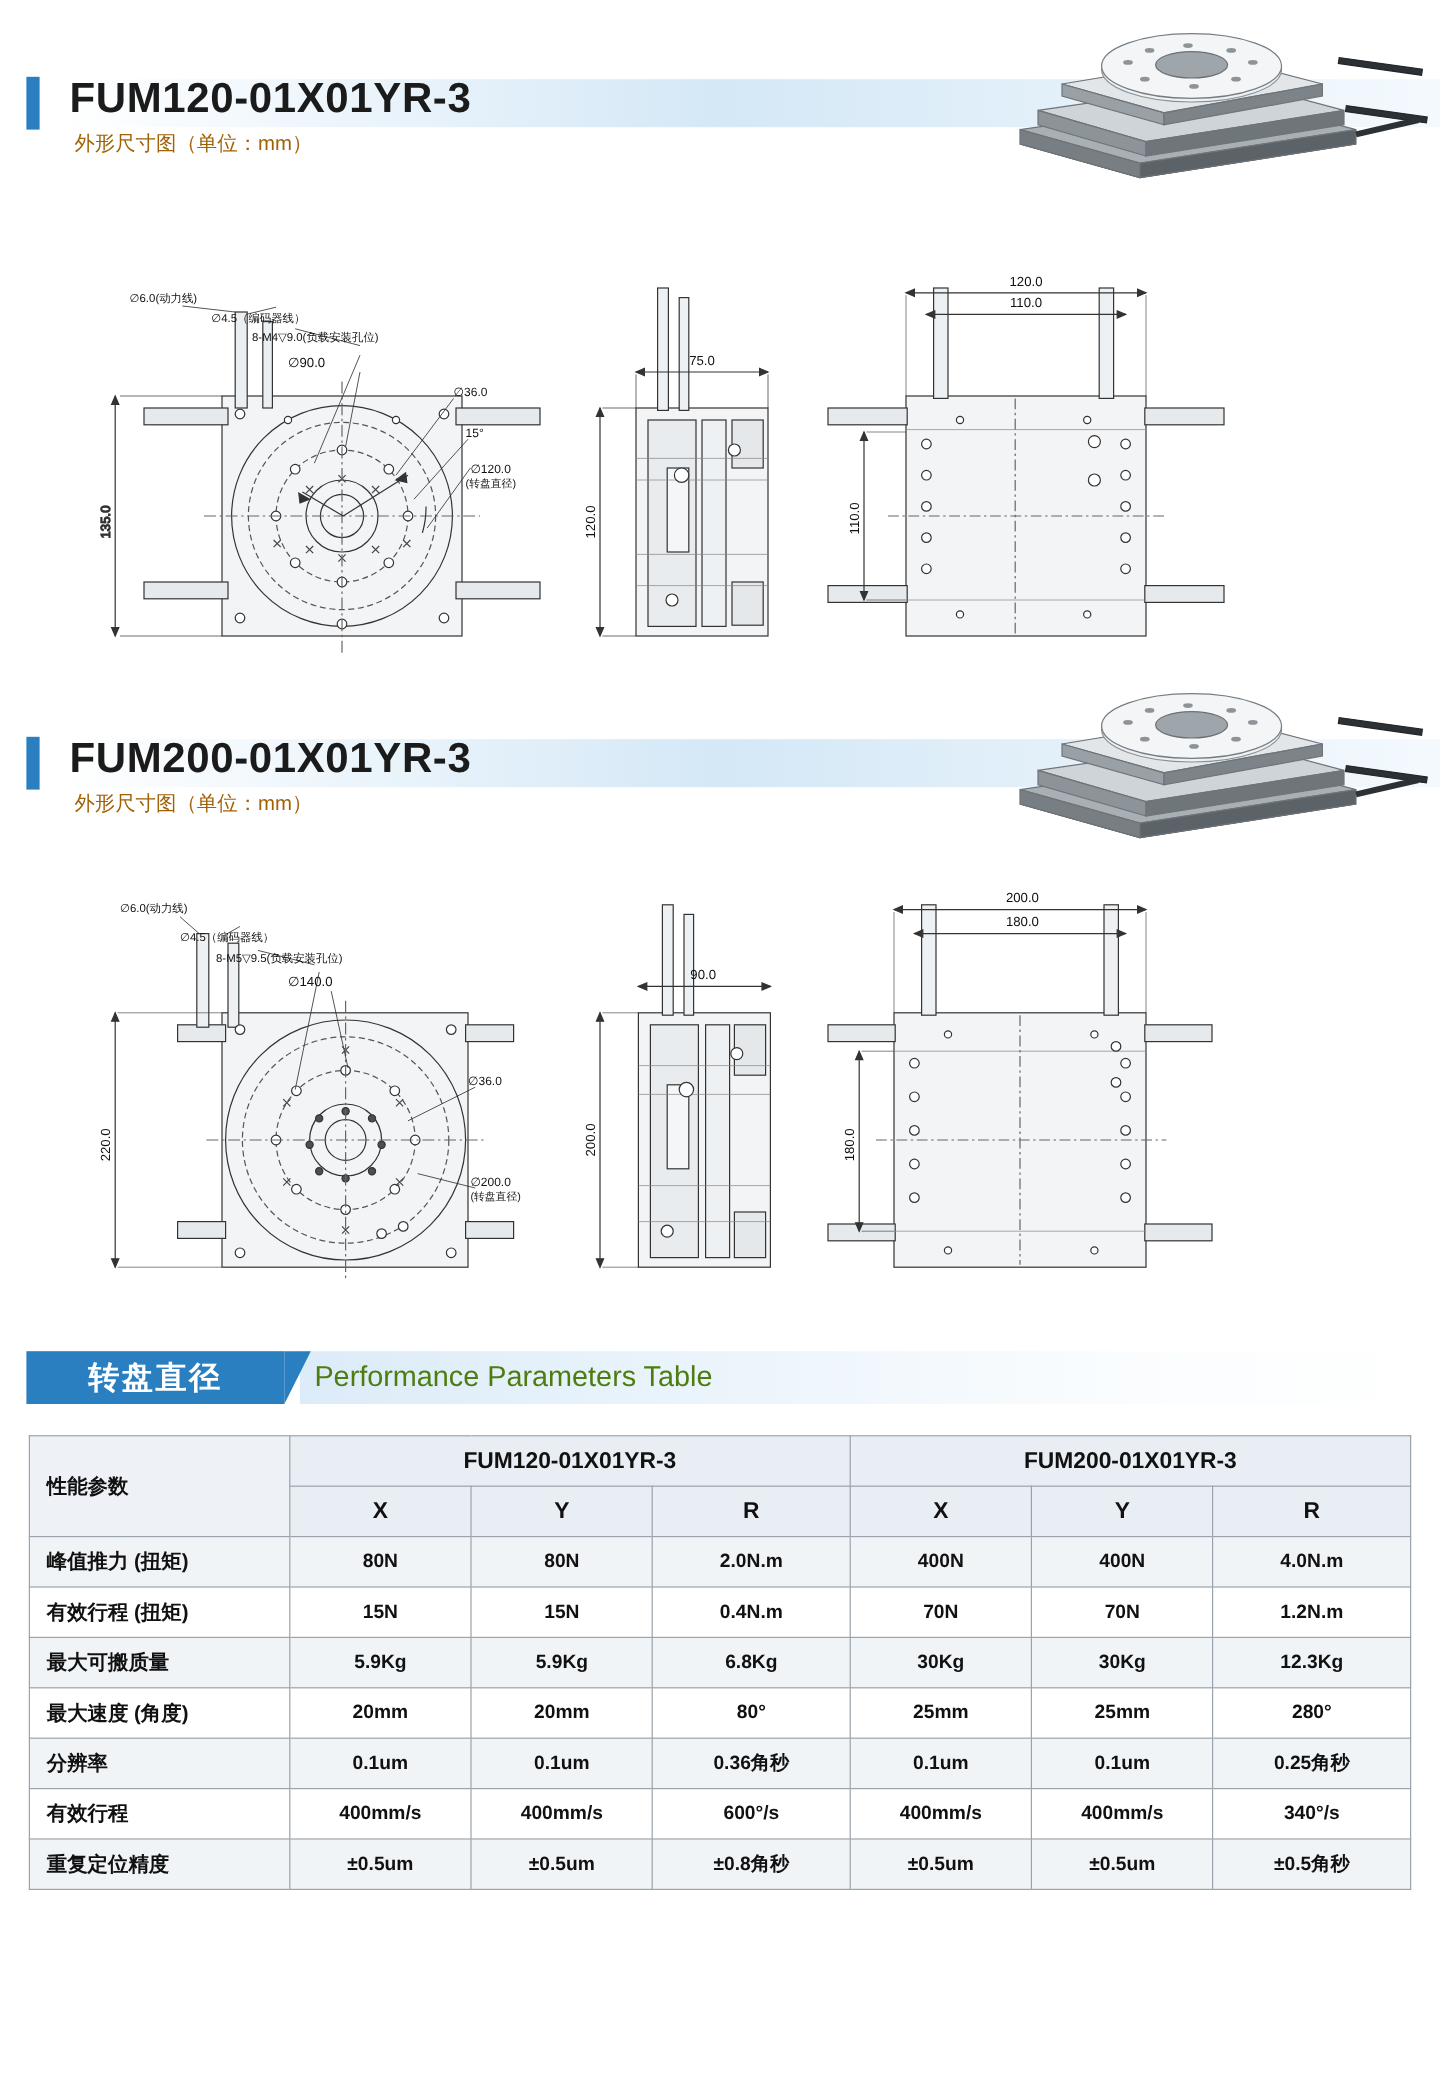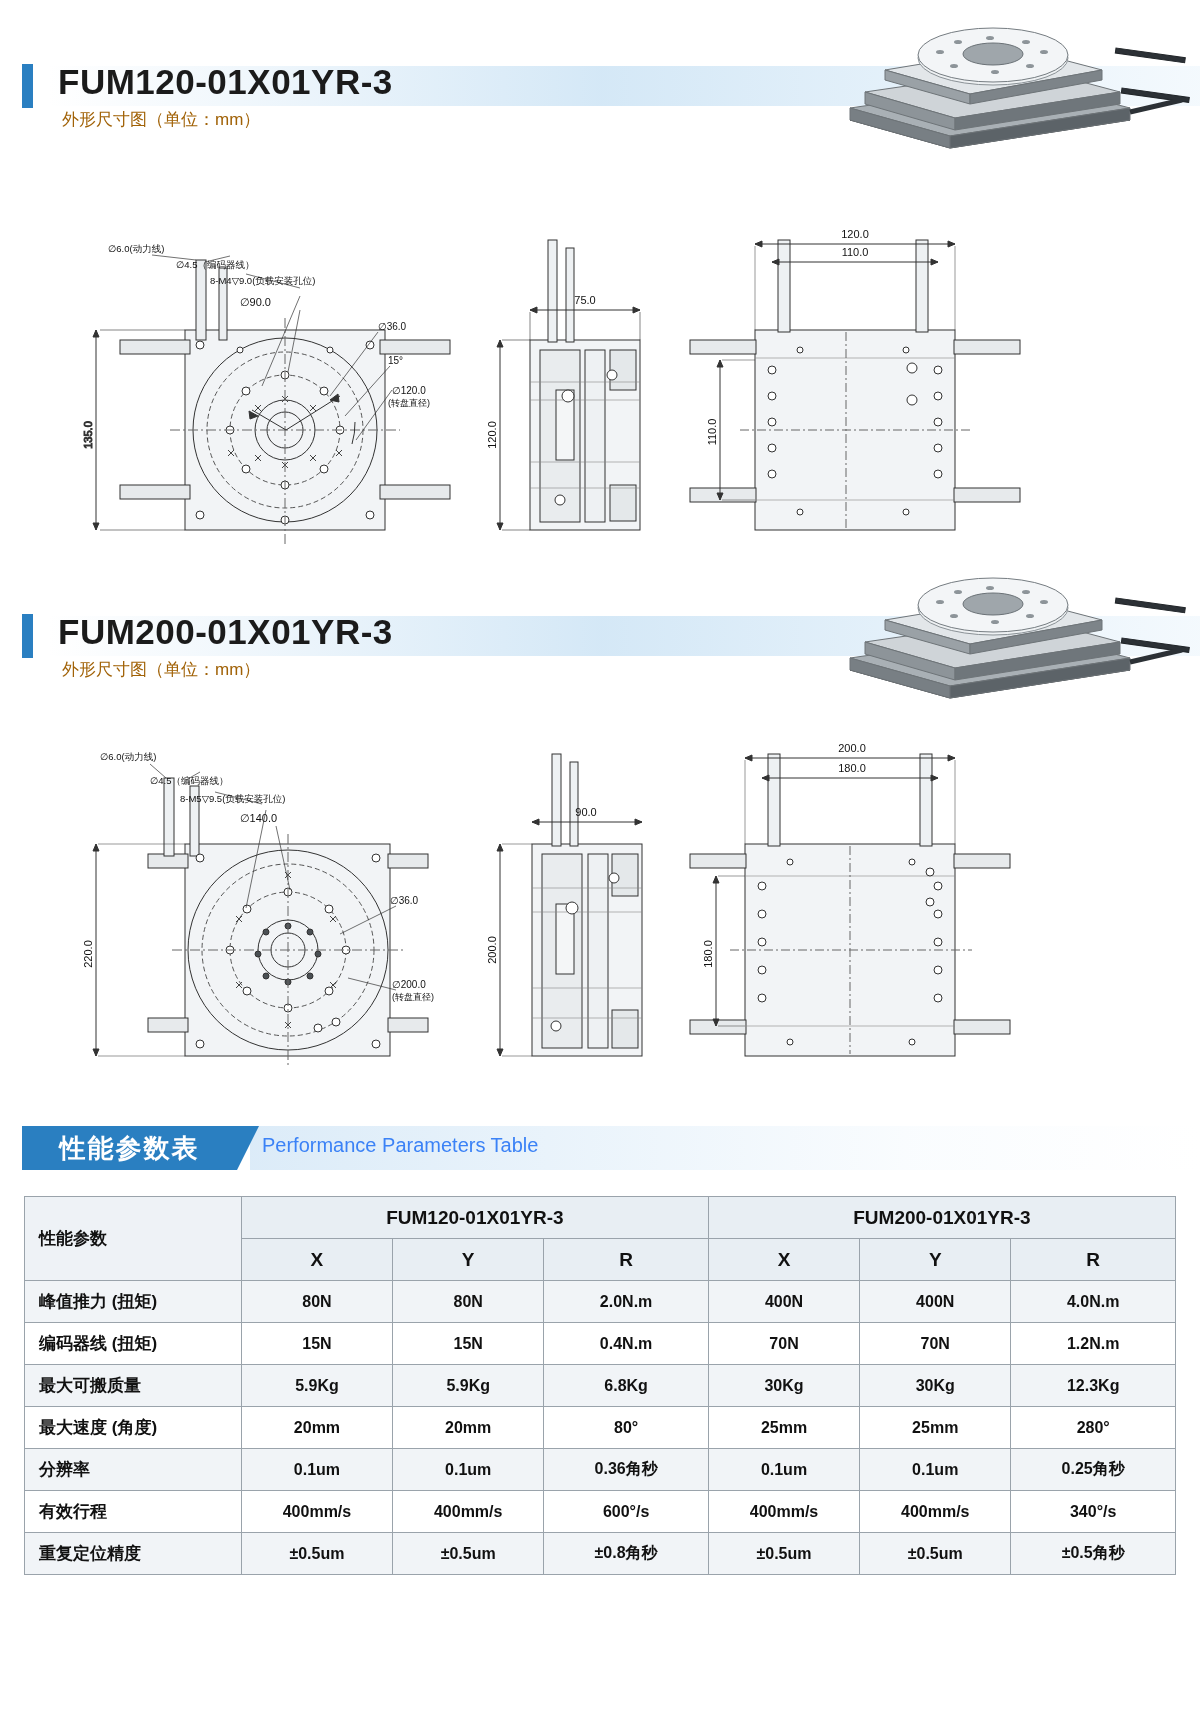--- a/index.html
+++ b/index.html
@@ -67,22 +67,22 @@
   .perf-head .ribbon:after {
     content:"";
     position:absolute;
     right:-22px; top:0;
     border-left: 22px solid #2a7fc1;
     border-bottom: 44px solid transparent;
   }
   .perf-head .en {
     position: absolute;
     left: 262px; top: 14px;
-    font-size: 20px;
-    color: #3b82f6;
+    font-size: 24px;
+    color: #4d7c0f;
   }
   .perf-head .fade {
     position:absolute;
     left: 250px; top: 6px; right: 0; height: 44px;
     background: linear-gradient(to right, rgba(208,229,246,.75) 0%, rgba(233,244,252,.25) 70%, rgba(255,255,255,0) 100%);
     z-index:-1;
   }
   
   table.perf {
     position: absolute;
@@ -485,21 +485,21 @@
   </g>
   <g font-family="Liberation Sans, sans-serif" font-size="11" fill="#111">
     <text x="852" y="26" text-anchor="middle">200.0</text>
     <text x="852" y="46" text-anchor="middle">180.0</text>
     <text x="712" y="228" text-anchor="middle" transform="rotate(-90 712 228)">180.0</text>
   </g>
 </svg>
 
 <div class="perf-head">
   <div class="fade"></div>
-  <div class="ribbon">性能参数表</div>
+  <div class="ribbon">转盘直径</div>
   <div class="en">Performance Parameters Table</div>
 </div>
 
 <table class="perf">
   <thead>
     <tr>
       <th class="rowhead" rowspan="2" style="width:195px;">性能参数</th>
       <th class="model" colspan="3">FUM120-01X01YR-3</th>
       <th class="model" colspan="3">FUM200-01X01YR-3</th>
     </tr>
@@ -516,21 +516,21 @@
     <tr>
       <td class="rowhead">峰值推力 (扭矩)</td>
       <td>80N</td>
       <td>80N</td>
       <td>2.0N.m</td>
       <td>400N</td>
       <td>400N</td>
       <td>4.0N.m</td>
     </tr>
     <tr>
-      <td class="rowhead">编码器线 (扭矩)</td>
+      <td class="rowhead">有效行程 (扭矩)</td>
       <td>15N</td>
       <td>15N</td>
       <td>0.4N.m</td>
       <td>70N</td>
       <td>70N</td>
       <td>1.2N.m</td>
     </tr>
     <tr>
       <td class="rowhead">最大可搬质量</td>
       <td>5.9Kg</td>

